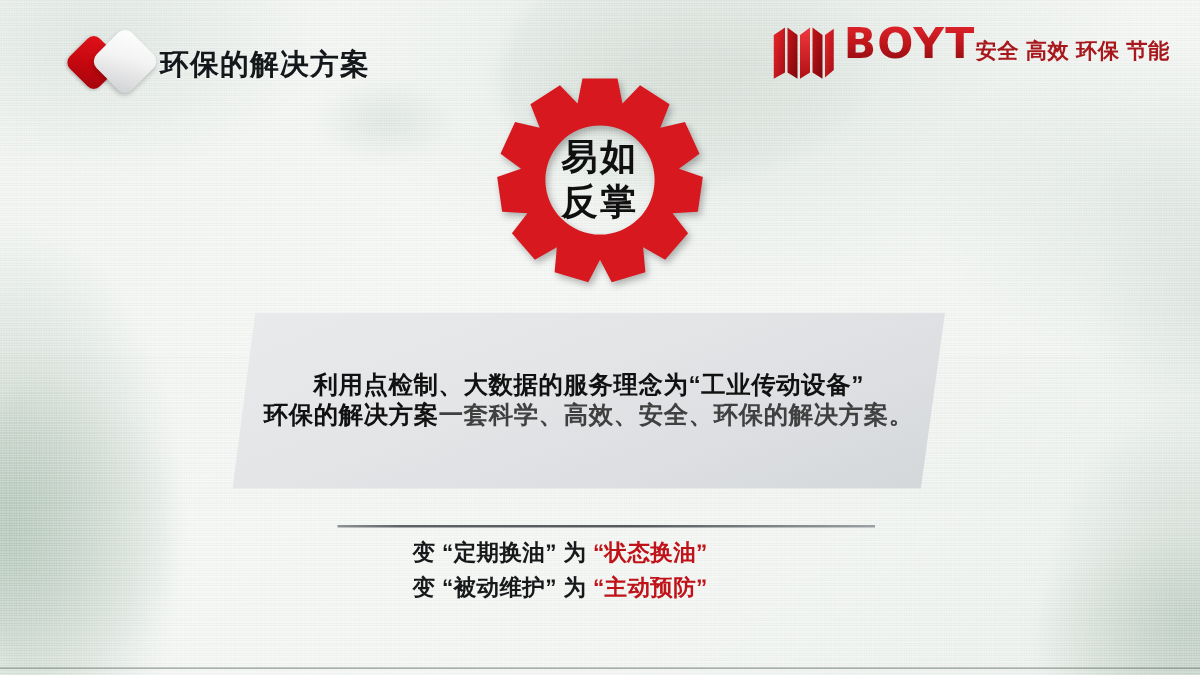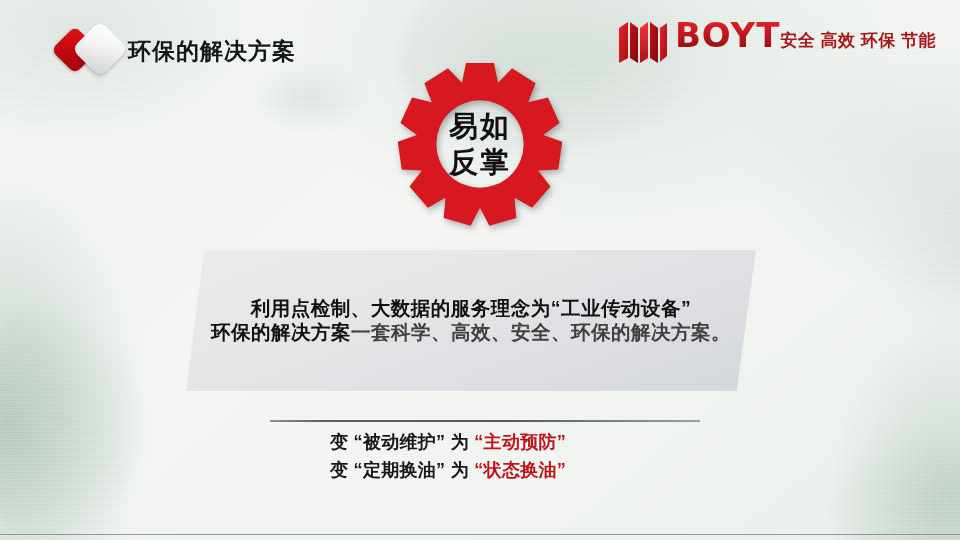--- a/index.html
+++ b/index.html
@@ -288,17 +288,17 @@
     <div class="panel-shape"></div>
     <div class="panel-text">
       <div class="panel-line">利用点检制、大数据的服务理念为“工业传动设备”</div>
       <div class="panel-line"><span>环保的解决方案</span><span class="accent">一套科学、高效、安全、环保的解决方案。</span></div>
     </div>
   </div>
 
   <div class="divider"></div>
 
   <div class="bottom-list">
+    <div class="bottom-line"><span>变 “定期换油” 为 </span><span class="accent">“状态换油”</span></div>
     <div class="bottom-line"><span>变 “被动维护” 为 </span><span class="accent">“主动预防”</span></div>
-    <div class="bottom-line"><span>变 “定期换油” 为 </span><span class="accent">“状态换油”</span></div>
   </div>
 
 </div>
 
 </body></html>

